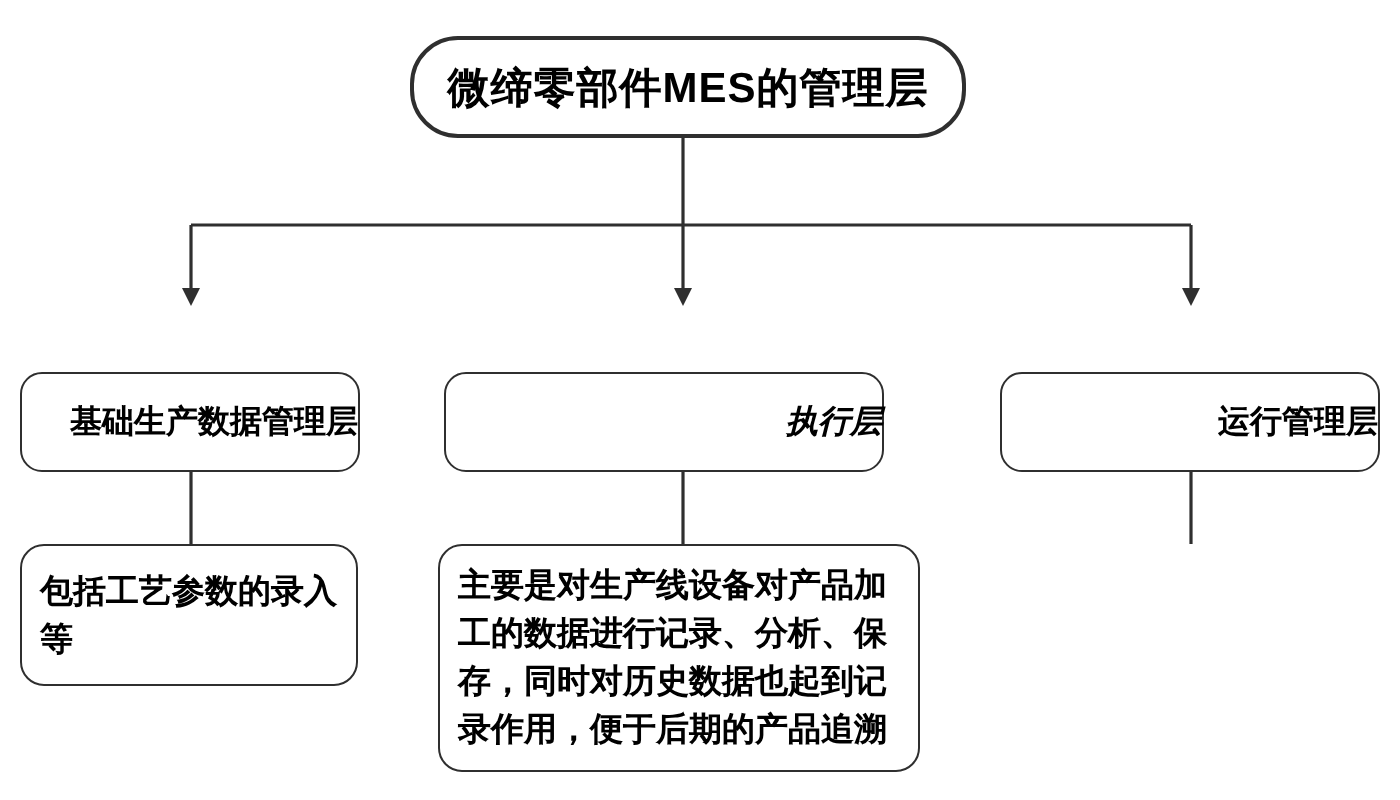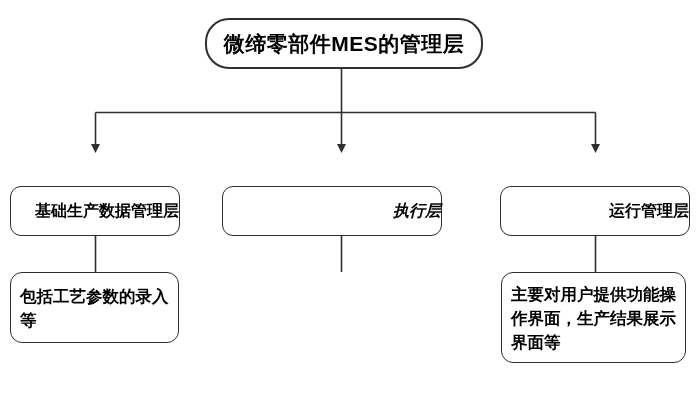--- a/index.html
+++ b/index.html
@@ -100,18 +100,18 @@
   </div>
 
   <div class="node node-mid node-mid-right">
     <span>运行管理层</span>
   </div>
 
   <div class="node node-desc node-desc-left">
     <span>包括工艺参数的录入等</span>
   </div>
 
+  <div class="node node-desc node-desc-center">
+    <span>主要是对生产线设备对产品加工的数据进行记录、分析、保存，同时对历史数据也起到记录作用，便于后期的产品追溯</span>
+  </div>
 
-  <div class="node node-desc node-desc-right">
-    <span>主要对用户提供功能操作界面，生产结果展示界面等</span>
-  </div>
 
 </div>
 
 </body></html>

